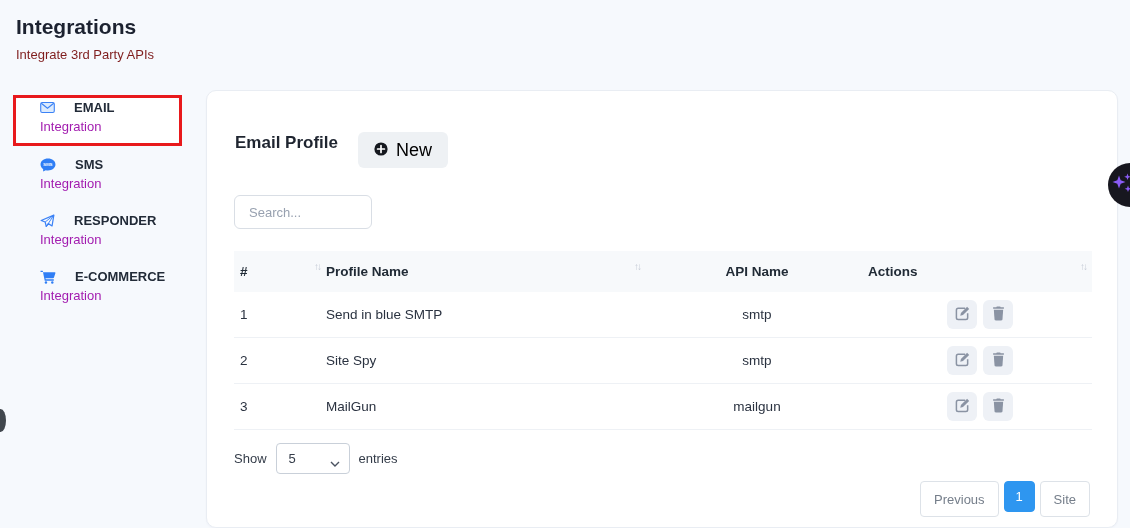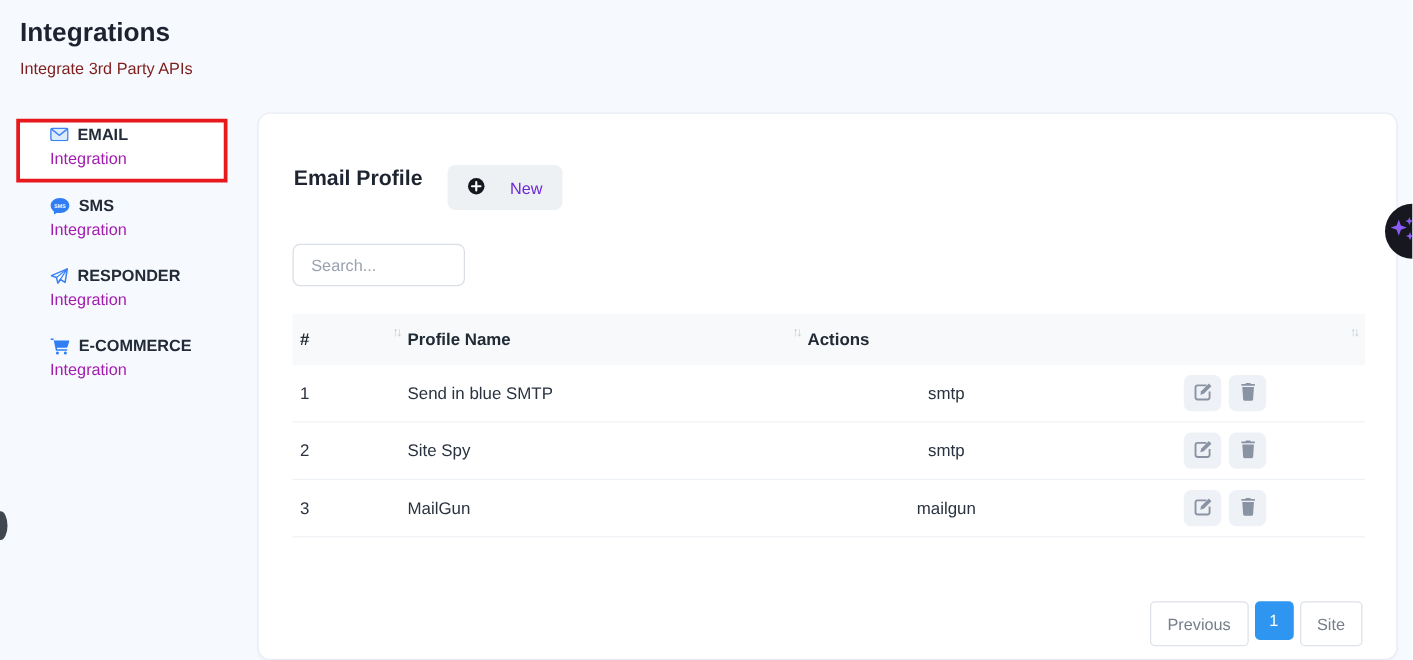--- a/index.html
+++ b/index.html
@@ -9,30 +9,30 @@
 
   
   .page-header { position:absolute; left:16px; top:15px; }
   .page-header h1 { font-size:21px; font-weight:700; color:#1c2230; }
   .page-header p  { font-size:13px; color:#7f1d1d; margin-top:8px; }
 
   
   .active-bg { position:absolute; left:16px; top:98px; width:163px; height:45px; background:#ffffff; border-radius:4px; }
   .red-box { position:absolute; left:13px; top:95px; width:169px; height:51px; border:3px solid #e8191c; z-index:6; pointer-events:none; }
   .sb-item { position:absolute; left:40px; cursor:pointer; z-index:4; }
-  .sb-item .line1 { display:flex; align-items:center; gap:7px; font-size:13px; font-weight:700; color:#222b38; }
+  .sb-item .line1 { display:flex; align-items:center; gap:19px; font-size:13px; font-weight:700; color:#222b38; }
   .sb-item .line2 { font-size:13px; color:#a21caf; margin-top:4px; }
   .sb-item .icn { display:inline-flex; align-items:center; }
 
   
   .card { position:absolute; left:206px; top:90px; width:912px; height:438px; background:#ffffff;
           border:1px solid #e9edf3; border-radius:10px; box-shadow:0 1px 2px rgba(20,40,80,.03); }
   .panel-title { position:absolute; left:28px; top:42px; font-size:17px; font-weight:700; color:#1f2530; }
-  .new-btn { position:absolute; left:151px; top:41px; height:36px; padding:0 16px; display:flex; align-items:center; gap:20px;
-             background:#eef1f4; border:none; border-radius:6px; font-size:13px; color:#6d28d9; cursor:pointer;
+  .new-btn { position:absolute; left:151px; top:41px; height:36px; padding:0 16px; display:flex; align-items:center; gap:8px;
+             background:#eef1f4; border:none; border-radius:6px; font-size:18px; color:#000000; cursor:pointer;
              font-family:"Liberation Sans", sans-serif; }
   .search-input { position:absolute; left:27px; top:104px; width:138px; height:34px; border:1px solid #d9dee5;
                   border-radius:6px; padding:0 14px; font-size:13px; color:#39404c; outline:none;
                   font-family:"Liberation Sans", sans-serif; }
   .search-input::placeholder { color:#98a1b0; }
 
   
   .table { position:absolute; left:27px; top:160px; width:858px; }
   .t-row { display:flex; align-items:center; }
   .t-head { height:41px; background:#f7f9fb; }
@@ -156,20 +156,23 @@
     <div class="table">
       <div class="t-row t-head">
         <div class="c1 th sb">
           <span>#</span>
           <span class="sort">↑↓</span>
         </div>
         <div class="c2 th sb">
           <span>Profile Name</span>
           <span class="sort">↑↓</span>
         </div>
+        <div class="c3 th ce">
+          <span>API Name</span>
+        </div>
         <div class="c4 th sb">
           <span>Actions</span>
           <span class="sort">↑↓</span>
         </div>
       </div>
 
       <div class="t-row t-body">
         <div class="c1">1</div>
         <div class="c2">Send in blue SMTP</div>
         <div class="c3">smtp</div>
@@ -235,20 +238,34 @@
               <svg viewBox="0 0 14 16" width="13" height="15">
                   <path d="M5.2.4h3.6l.6.9h3.4v1.5H1.2V1.3h3.4z" fill="#8a93a3"></path>
                   <path d="M2 3.9h10l-.7 10.4c-.1.8-.7 1.3-1.5 1.3H4.2c-.8 0-1.4-.5-1.5-1.3z" fill="#8a93a3"></path>
                 </svg>
             </span>
           </button>
         </div>
       </div>
     </div>
 
+    <div class="show-group">
+      <span>Show</span>
+      <span class="select-wrap">
+        <select>
+          <option>5</option>
+        </select>
+        <span class="chev">
+          <svg viewBox="0 0 10 6" width="10" height="6">
+              <path d="M1 1l4 4 4-4" fill="none" stroke="#4a5260" stroke-width="1.4"></path>
+            </svg>
+        </span>
+      </span>
+      <span>entries</span>
+    </div>
 
 
     <div class="pagination">
       <button class="pg-btn">Previous</button>
       <button class="pg-active">1</button>
       <button class="pg-btn">Site</button>
     </div>
   </div>
 
   <div class="ai-btn">

